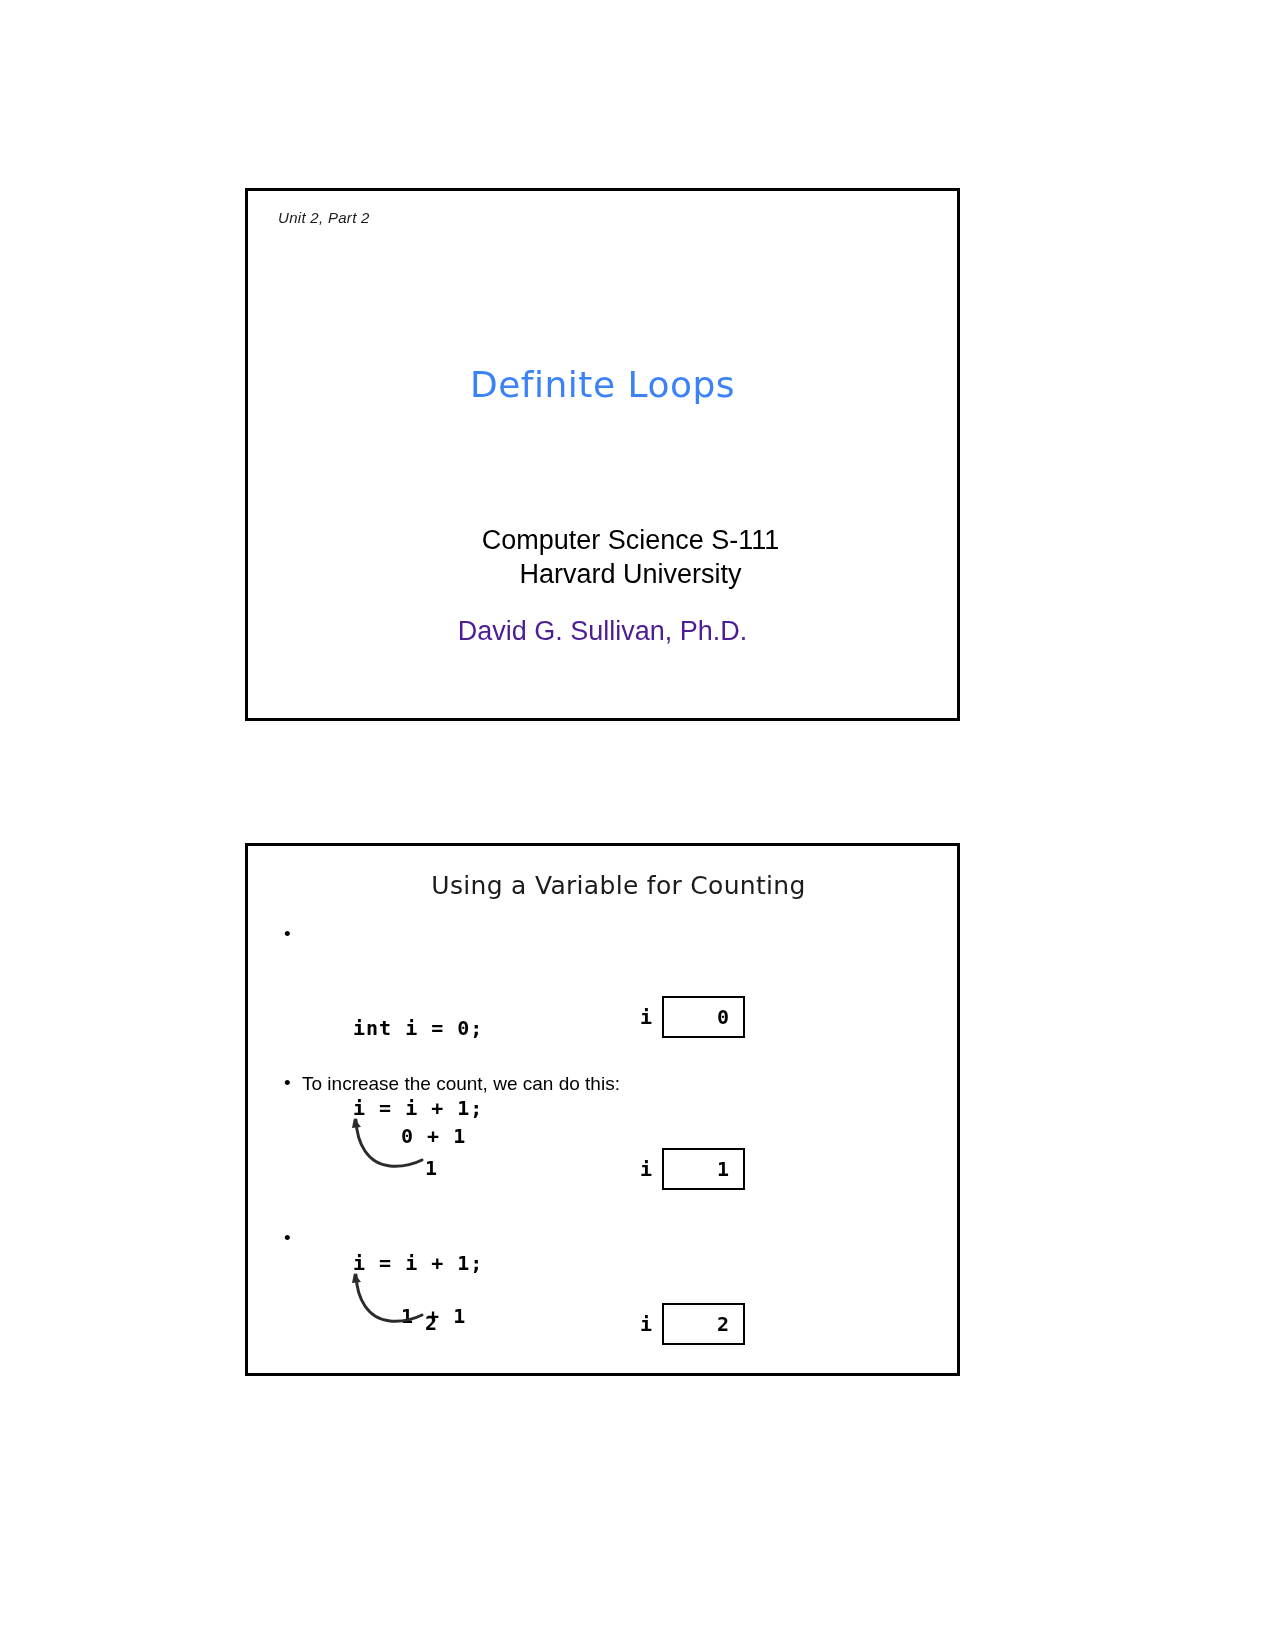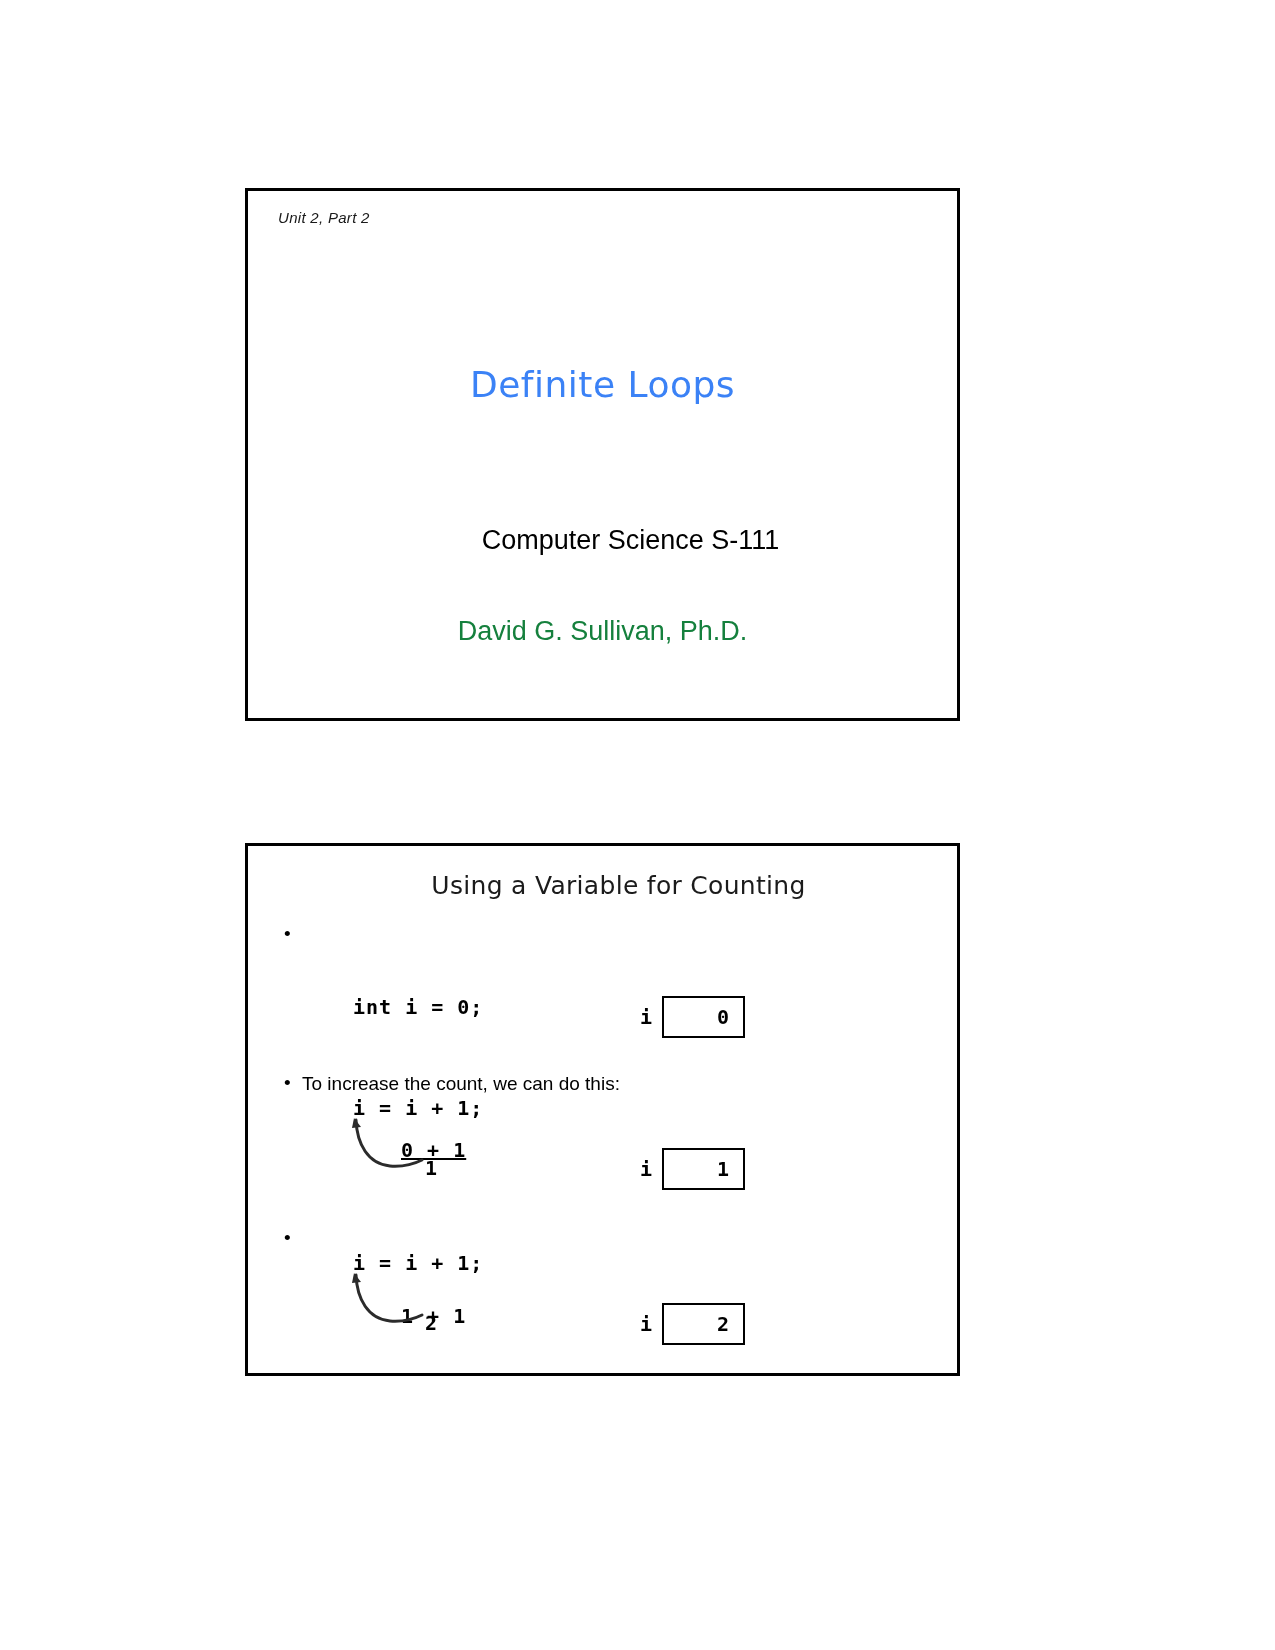--- a/index.html
+++ b/index.html
@@ -81,21 +81,21 @@
     color: #000;
   }
   .author-line {
     position: absolute;
     left: 0;
     right: 0;
     top: 425px;
     text-align: center;
     font-size: 27px;
     font-family: "Liberation Sans", sans-serif;
-    color: #15803d;
+    color: #4c1d95;
   }
 
   
   .slide-heading {
     position: absolute;
     left: 0;
     right: 0;
     top: 25px;
     text-align: center;
     font-size: 25px;
@@ -189,50 +189,51 @@
 <div class="page">
 
   <div class="slide" id="slide-1">
 
     <div class="unit-header">Unit 2, Part 2</div>
 
     <div class="slide-title-big">Definite Loops</div>
 
     <div class="subtitle-block">
       <div class="subtitle-line">Computer Science S-111</div>
+      <div class="subtitle-line">Harvard University</div>
     </div>
 
     <div class="author-line">David G. Sullivan, Ph.D.</div>
   </div>
 
   <div class="slide" id="slide-2">
 
     <div class="slide-heading">Using a Variable for Counting</div>
 
     <div class="body-area">
 
       <div class="bullet-row" style="left:36px; top:14px; width:640px;">
         <span class="bullet-dot">•</span>
       </div>
 
-      <div class="code-line" style="left:105px; top:87px;">int i = 0;</div>
+      <div class="code-line" style="left:105px; top:108px;">int i = 0;</div>
 
       <div class="var-group" style="left:392px; top:88px;">
         <span class="var-label">i</span>
         <span class="var-box">0</span>
       </div>
 
       <div class="bullet-row" style="left:36px; top:163px; width:640px;">
         <span class="bullet-dot">•</span>
         <span class="bullet-text">To increase the count, we can do this:</span>
       </div>
 
       <div class="code-line" style="left:105px; top:188px;">i = i + 1;</div>
 
-      <div class="code-line" style="left:153px; top:230px;text-decoration:underline;">0 + 1</div>
+      <div class="code-line" style="left:153px; top:216px;">0 + 1</div>
 
       <div class="code-line" style="left:177px; top:248px;">1</div>
 
       <svg class="arrow-svg" style="left:100px; top:208px;" width="100" height="62">
         <path d="M8,4 C9,28 20,48 42,50 C56,51 66,48 74,44" stroke="#2b2b2b" stroke-width="3" fill="none" stroke-linecap="round"></path>
         <path d="M6,2 L13,11 L4,12 Z" fill="#2b2b2b"></path>
       </svg>
 
       <div class="var-group" style="left:392px; top:240px;">
         <span class="var-label">i</span>

